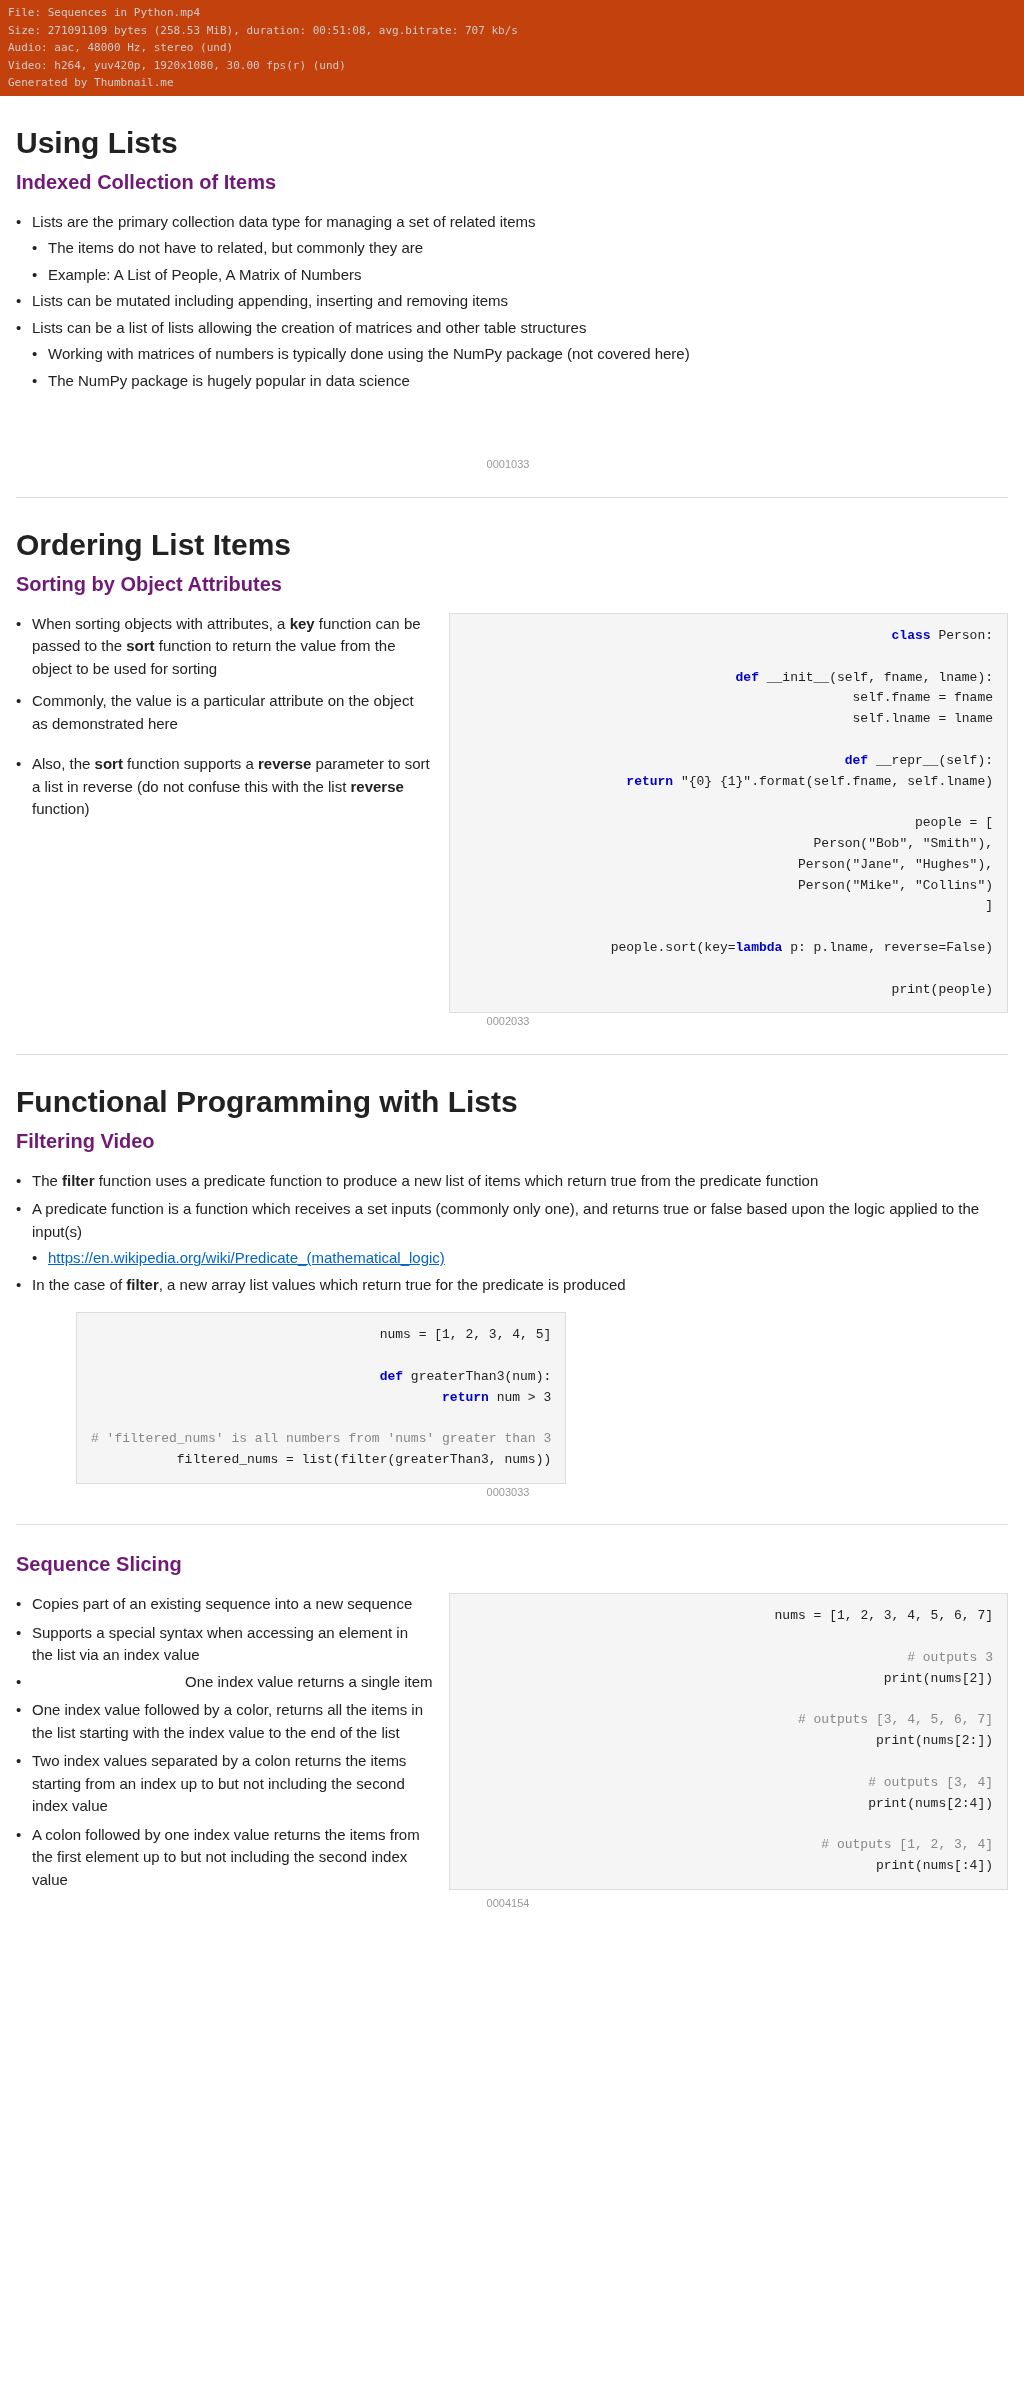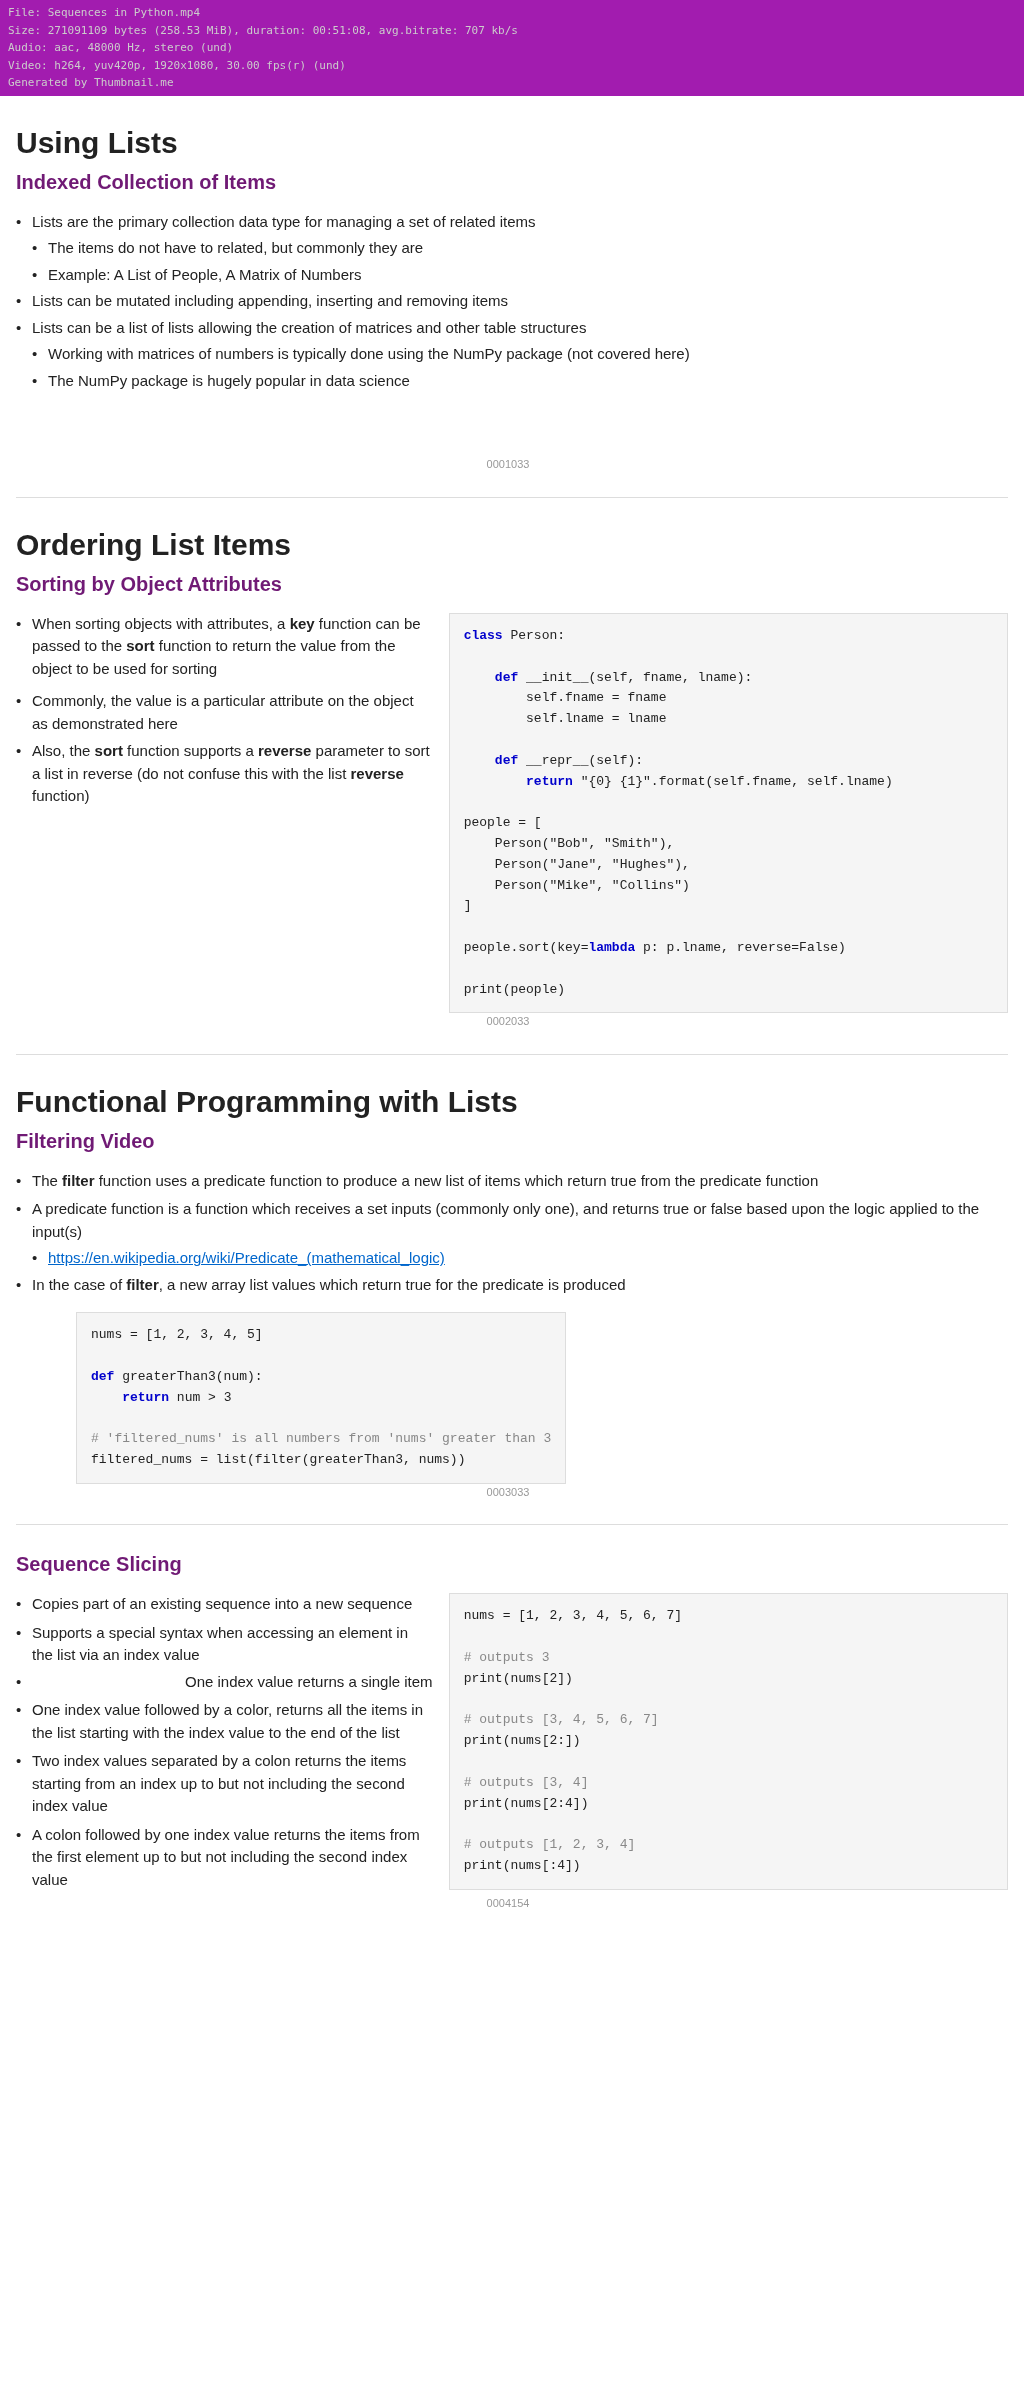--- a/index.html
+++ b/index.html
@@ -7,21 +7,21 @@
       font-family: Arial, sans-serif;
       background: #fff;
       color: #222;
       font-size: 15px;
       line-height: 1.5;
       width: 1024px;
     }
 
     
     .video-meta {
-      background: #a21caf;
+      background: #c2410c;
       color: #ccc;
       font-size: 11px;
       padding: 4px 8px;
       line-height: 1.6;
       font-family: monospace;
     }
 
     
     .section {
       padding: 24px 16px 16px 16px;
@@ -98,20 +98,21 @@
 
     
     .code-block {
       background: #f5f5f5;
       padding: 12px 14px;
       font-family: 'Courier New', monospace;
       font-size: 13px;
       line-height: 1.6;
       white-space: pre;
       border: 1px solid #ddd;
+      text-align: right;
     }
 
     .kw-class { color: #0000cc; font-weight: bold; }
     .kw-def { color: #0000cc; font-weight: bold; }
     .kw-return { color: #0000cc; font-weight: bold; }
     .kw-lambda { color: #0000cc; font-weight: bold; }
 
     .bold { font-weight: bold; }
 
     
@@ -157,21 +158,21 @@
 
 <div class="section">
   <div class="section-title">Ordering List Items</div>
   <div class="section-subtitle">Sorting by Object Attributes</div>
 
   <div class="two-col">
     <div class="col-left">
       <ul class="bullet-list">
         <li>When sorting objects with attributes, a <span class="bold">key</span> function can be passed to the <span class="bold">sort</span> function to return the value from the object to be used for sorting</li>
         <li style="margin-top:10px;">Commonly, the value is a particular attribute on the object as demonstrated here</li>
-        <li style="margin-top:5px;">Also, the <span class="bold">sort</span> function supports a <span class="bold">reverse</span> parameter to sort a list in reverse (do not confuse this with the list <span class="bold">reverse</span> function)</li>
+        <li style="margin-top:18px;">Also, the <span class="bold">sort</span> function supports a <span class="bold">reverse</span> parameter to sort a list in reverse (do not confuse this with the list <span class="bold">reverse</span> function)</li>
       </ul>
     </div>
     <div class="col-right">
       <div class="code-block"><span class="kw-class">class</span> Person:
 
     <span class="kw-def">def</span> __init__(self, fname, lname):
         self.fname = fname
         self.lname = lname
 
     <span class="kw-def">def</span> __repr__(self):

